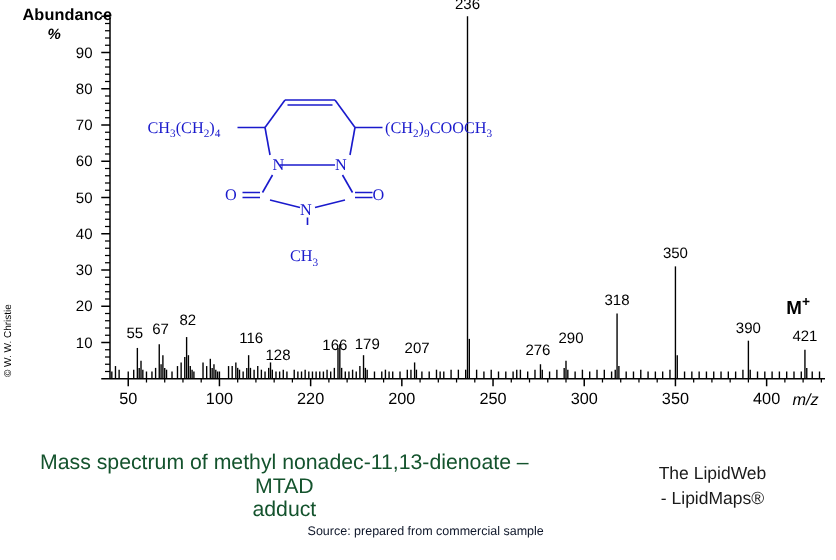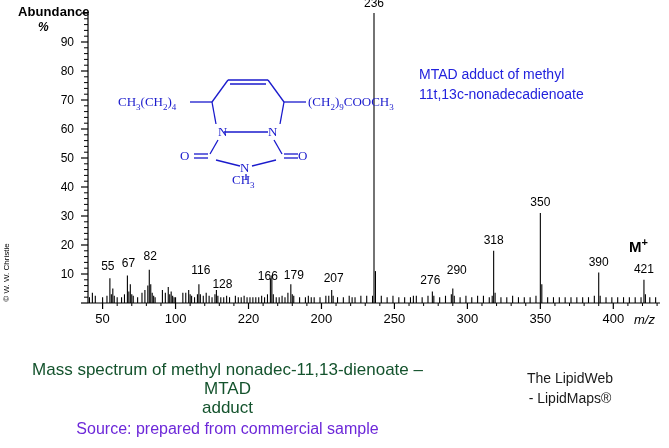--- a/index.html
+++ b/index.html
@@ -124,23 +124,23 @@
     left: 20px; top: 360px;
     width: 415px;
     text-align: center;
     font-size: 17px;
     color: #14532d;
     line-height: 19px;
   }
   #source-caption {
     left: 20px; top: 420px;
     width: 415px;
-    text-align: center;
-    font-size: 16px;
-    color: #6d28d9;
+    text-align: right;
+    font-size: 10px;
+    color: #0f172a;
   }
   #credit {
     left: 480px; top: 368px;
     width: 180px;
     text-align: center;
     font-size: 14px;
     color: #1a1a1a;
     line-height: 20px;
   }
 </style>
@@ -482,27 +482,23 @@
 
       <line x1="126" y1="112" x2="126" y2="128" stroke="#1a1acc" stroke-width="1.3"></line>
     </svg>
     <div class="mol-text" style="left:-2px; top:32px;"><span>CH<sub>3</sub>(CH<sub>2</sub>)<sub>4</sub></span></div>
     <div class="mol-text" style="left:188px; top:32px;"><span>(CH<sub>2</sub>)<sub>9</sub>COOCH<sub>3</sub></span></div>
     <div class="mol-text" style="left:98px; top:62px;">N</div>
     <div class="mol-text" style="left:148px; top:62px;">N</div>
     <div class="mol-text" style="left:60px; top:86px;">O</div>
     <div class="mol-text" style="left:178px; top:86px;">O</div>
     <div class="mol-text" style="left:120px; top:98px;">N</div>
-    <div class="mol-text" style="left:112px; top:110px;"><span>CH<sub>3</sub></span></div>
+    <div class="mol-text" style="left:112px; top:135px;"><span>CH<sub>3</sub></span></div>
   </div>
 
-  <div class="abs" id="blue-caption">
-    <div>MTAD adduct of methyl</div>
-    <div>11t,13c-nonadecadienoate</div>
-  </div>
 
   <div class="abs" id="molecular-ion-label">
     <span>M</span><sup>+</sup>
   </div>
 
   <div class="abs" id="figure-caption">
     <div>Mass spectrum of methyl nonadec-11,13-dienoate – MTAD</div>
     <div>adduct</div>
   </div>
   <div class="abs" id="source-caption">Source:  prepared from commercial sample</div>

